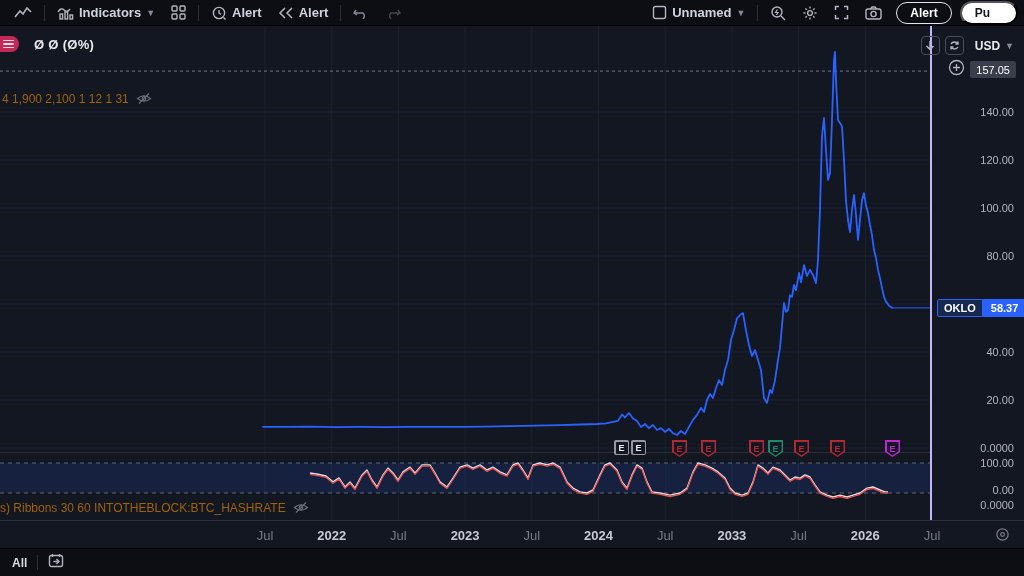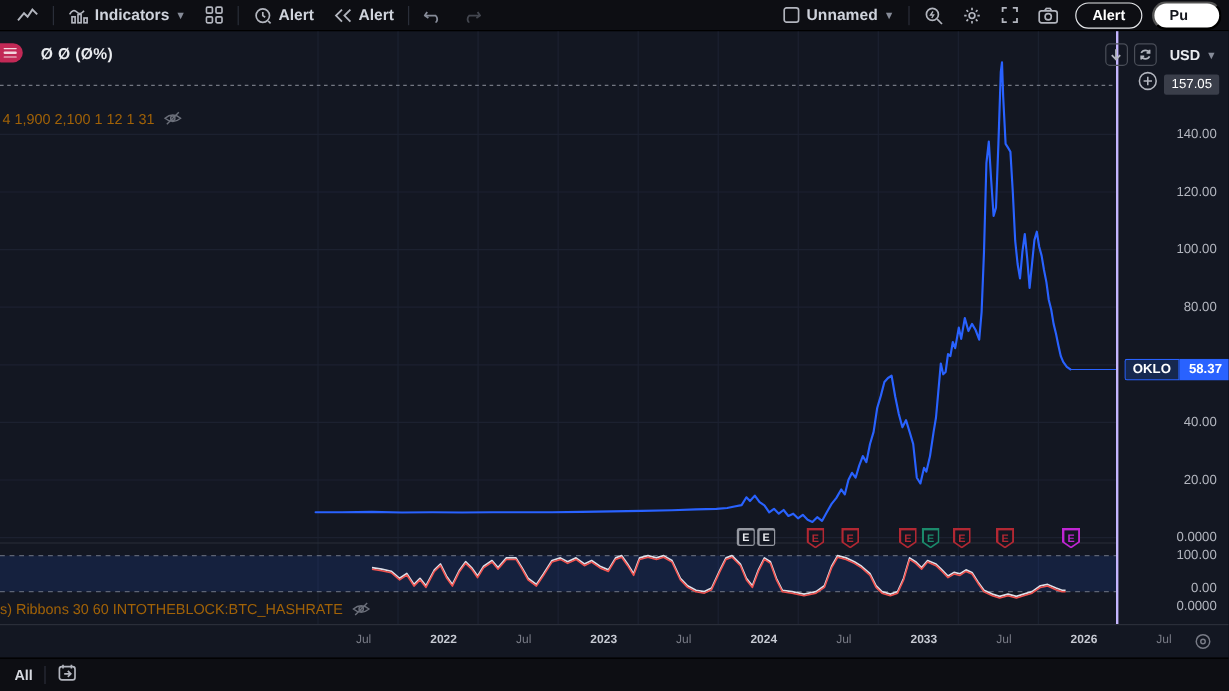--- a/index.html
+++ b/index.html
@@ -51,21 +51,21 @@
     padding:2px 6px;cursor:pointer;}
   #level-row{position:absolute;right:8px;top:33px;display:flex;align-items:center;gap:5px;}
   #level-label{background:#3a3e4a;color:#fff;font-size:11px;padding:2.5px 6px;border-radius:2px;}
   .tick{position:absolute;right:10px;font-size:11px;color:#b2b5be;}
   #symbol-label{position:absolute;left:5px;display:flex;font-size:11px;font-weight:700;border-radius:2px;overflow:hidden;}
   #symbol-label .tkr{border:1px solid #2962ff;background:#16284f;color:#fff;padding:2px 6px;border-radius:2px 0 0 2px;}
   #symbol-label .prc{background:#2962ff;color:#fff;padding:3px 8px;border-radius:0 2px 2px 0;}
 
   
   #timeaxis{position:absolute;left:0;top:520px;width:1024px;height:28px;background:#131722;border-top:1px solid #2a2e39;}
-  .tlab{position:absolute;top:7px;transform:translateX(-50%);font-size:10px;color:#787b86;margin-left:38px;}
+  .tlab{position:absolute;top:7px;transform:translateX(-50%);font-size:13px;color:#787b86;}
   .tlab.year{color:#c7cad3;font-weight:700;}
   #ta-gear{position:absolute;right:14px;top:6px;color:#787b86;cursor:pointer;}
 
   
   #bottombar{position:absolute;left:0;top:548px;width:1024px;height:28px;background:#0d0e13;border-top:1px solid #000;
     display:flex;align-items:center;justify-content:space-between;padding:0 12px;}
   .bb-group{display:flex;align-items:center;gap:10px;height:100%;}
   .bb-text{font-size:12px;font-weight:600;color:#d6d9e0;cursor:pointer;white-space:nowrap;}
   .bb-sep{width:1px;height:15px;background:#2a2e39;}
 </style>

